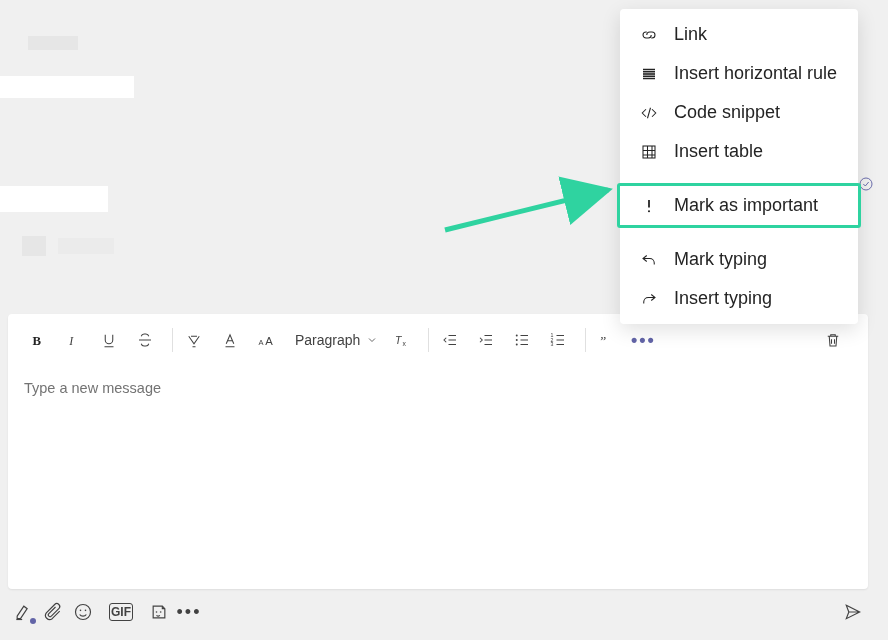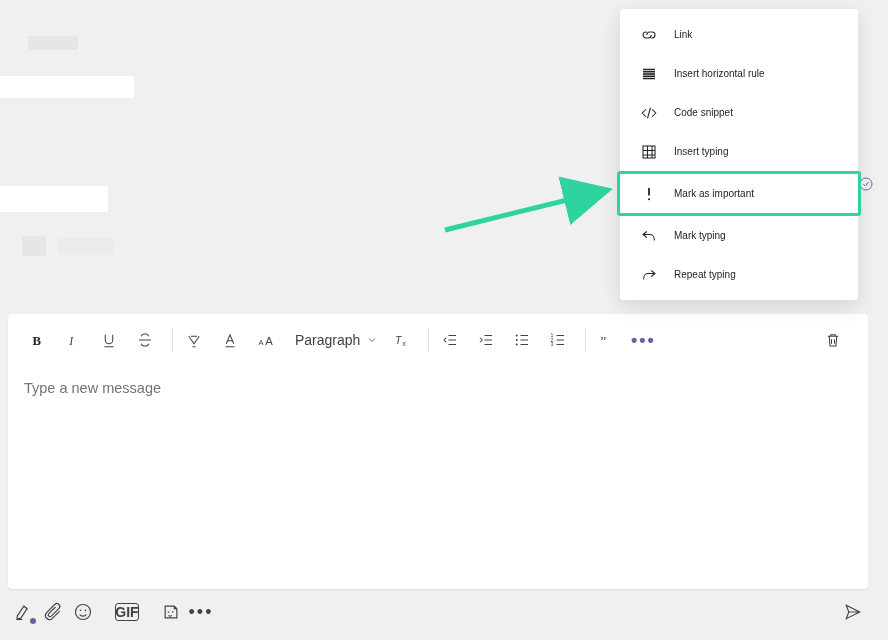--- a/index.html
+++ b/index.html
@@ -2,23 +2,23 @@
 <html><head>
 <meta charset="utf-8">
 <style>
 html,body{margin:0;padding:0;width:888px;height:640px;font-family:"Segoe UI",Arial,sans-serif;background:#f0f0f0;overflow:hidden;position:relative;color:#242424}
 .bg{position:absolute;inset:0;background:#f0f0f0}
 .pixellated{position:absolute;left:0;top:28px;width:190px;height:230px}
 .pixellated div{position:absolute;background:#e6e6e6}
 
 
 .menu{position:absolute;left:620px;top:9px;width:238px;background:#fff;border-radius:4px;box-shadow:0 6px 20px rgba(0,0,0,.12);padding:6px 0;z-index:10}
-.menu-item{display:flex;align-items:center;height:39px;padding:0 18px;font-size:10px;color:#242424;cursor:pointer}
+.menu-item{display:flex;align-items:center;height:39px;padding:0 18px;font-size:18px;color:#242424;cursor:pointer}
 .menu-item .mi-icon{width:22px;display:flex;align-items:center;justify-content:center;margin-right:14px}
-.menu-item.highlight{border:3px solid #2fd3a0;border-radius:3px;margin:0 -3px}
+.menu-item.highlight{border:3px solid #2fd3a0;border-radius:3px;margin:12px -3px}
 .menu .mi-icon svg{width:18px;height:18px;stroke:#242424;fill:none;stroke-width:1.4}
 
 
 .arrow{position:absolute;left:440px;top:172px;z-index:9}
 .arrow svg{overflow:visible}
 
 
 .check-circle{position:absolute;left:858px;top:176px;width:16px;height:16px}
 .check-circle svg{width:16px;height:16px;stroke:#6264a7;fill:none;stroke-width:1.4}
 
@@ -31,21 +31,21 @@
 .toolbar .sep{width:1px;height:24px;background:#e0e0e0;margin:0 6px}
 .toolbar .para{display:flex;align-items:center;font-size:14px;color:#424242;margin:8px 8px;cursor:pointer}
 .toolbar .para svg{width:12px;height:12px;margin-left:6px;stroke:#424242;fill:none;stroke-width:1.6}
 .toolbar .more-dots{color:#6264a7;font-weight:700;letter-spacing:2px;font-size:18px}
 .toolbar .trash{margin-left:auto}
 .editor{min-height:195px;padding:14px 16px;font-size:14.5px;color:#737373;outline:none}
 
 .bottombar{position:absolute;left:8px;right:20px;bottom:12px;height:32px;display:flex;align-items:center}
 .bottombar .bb{width:30px;height:30px;display:flex;align-items:center;justify-content:center;cursor:pointer;color:#424242}
 .bottombar .bb svg{width:20px;height:20px;stroke:#424242;fill:none;stroke-width:1.4}
-.bottombar .bb.gif{font-size:14px;font-weight:600;border:1.4px solid #424242;border-radius:3px;width:22px;height:16px;display:flex;align-items:center;justify-content:center;margin:0 17px}
+.bottombar .bb.gif{font-size:12px;font-weight:600;border:1.4px solid #424242;border-radius:3px;width:22px;height:16px;display:flex;align-items:center;justify-content:center;margin:0 11px}
 .bottombar .send{margin-left:auto}
 .bottombar .dots{font-size:18px;letter-spacing:2px;padding:0 4px}
 .format-pen{position:relative}
 .format-pen .dot{position:absolute;right:2px;bottom:3px;width:6px;height:6px;border-radius:50%;background:#6264a7}
 </style>
 </head>
 <body>
 
 <div class="bg"></div>
 
@@ -83,21 +83,21 @@
     </span>
     <span>Code snippet</span>
   </div>
   <div class="menu-item">
     <span class="mi-icon">
       <svg viewBox="0 0 24 24">
           <rect x="4" y="4" width="16" height="16"></rect>
           <path d="M4 10h16M4 16h16M10 4v16M16 4v16"></path>
         </svg>
     </span>
-    <span>Insert typing</span>
+    <span>Insert table</span>
   </div>
   <div class="menu-item highlight">
     <span class="mi-icon">
       <svg viewBox="0 0 24 24">
           <path d="M12 4v10" stroke-width="2.4"></path>
           <circle cx="12" cy="19" r="1.4" fill="#242424" stroke="none"></circle>
         </svg>
     </span>
     <span>Mark as important</span>
   </div>
@@ -108,21 +108,21 @@
         </svg>
     </span>
     <span>Mark typing</span>
   </div>
   <div class="menu-item">
     <span class="mi-icon">
       <svg viewBox="0 0 24 24">
           <path d="M15 14l5-4-5-4M20 10h-9a6 6 0 0 0-6 6v2"></path>
         </svg>
     </span>
-    <span>Repeat typing</span>
+    <span>Insert typing</span>
   </div>
 </div>
 
 <div class="arrow">
   <svg width="190" height="70">
     <defs>
       <marker id="arr" markerWidth="12" markerHeight="12" refX="9" refY="5" orient="auto">
         <path d="M0 0 L10 5 L0 10 Z" fill="#2fd3a0"></path>
       </marker>
     </defs>

